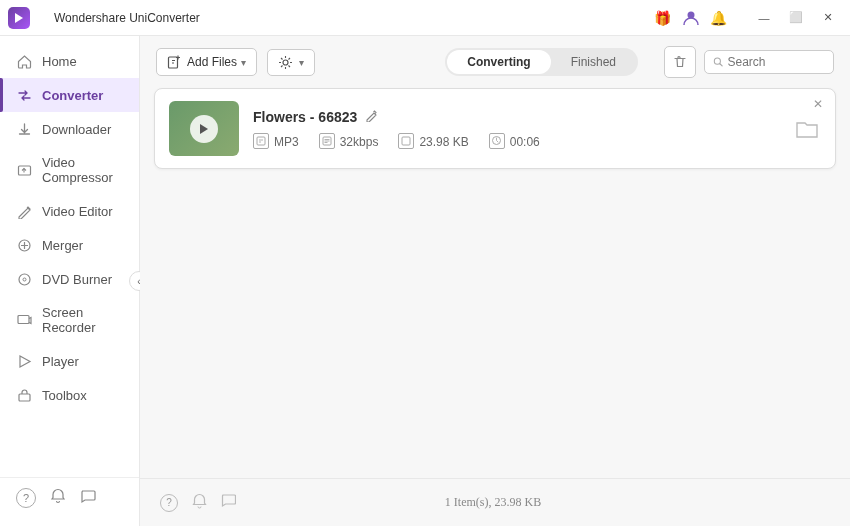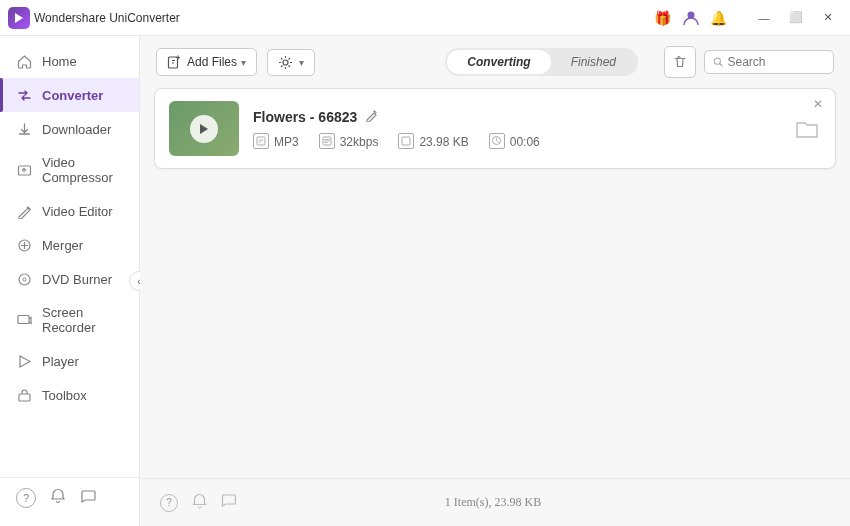--- a/index.html
+++ b/index.html
@@ -18,21 +18,21 @@
       background: #ffffff;
       display: flex;
       align-items: center;
       justify-content: space-between;
       padding: 0 8px;
       border-bottom: 1px solid #e8e8e8;
     }
     .title-bar-left {
       display: flex;
       align-items: center;
-      gap: 4px;
+      gap: 24px;
     }
     .app-logo {
       width: 22px;
       height: 22px;
       background: linear-gradient(135deg, #6b3fa0, #a855f7);
       border-radius: 5px;
       display: flex;
       align-items: center;
       justify-content: center;
     }
@@ -554,21 +554,21 @@
       </div>
 
       <div class="settings-btn">
         <svg width="15" height="15" viewBox="0 0 15 15" fill="none">
           <circle cx="7.5" cy="7.5" r="2.5" stroke="#555" stroke-width="1.2"></circle>
           <path d="M7.5 1v2M7.5 12v2M1 7.5h2M12 7.5h2M3 3l1.5 1.5M10.5 10.5L12 12M3 12l1.5-1.5M10.5 4.5L12 3" stroke="#555" stroke-width="1.1"></path>
         </svg>
         <span style="font-size:10px;color:#777;margin-left:2px;">▾</span>
       </div>
 
-      <div style="flex:1;display:flex;justify-content:flex-start;font-style:italic;">
+      <div style="flex:1;display:flex;justify-content:flex-start;">
         <div class="tab-bar">
           <div class="tab-item active">
             <span>Converting</span>
           </div>
           <div class="tab-item">
             <span>Finished</span>
           </div>
         </div>
       </div>
 

